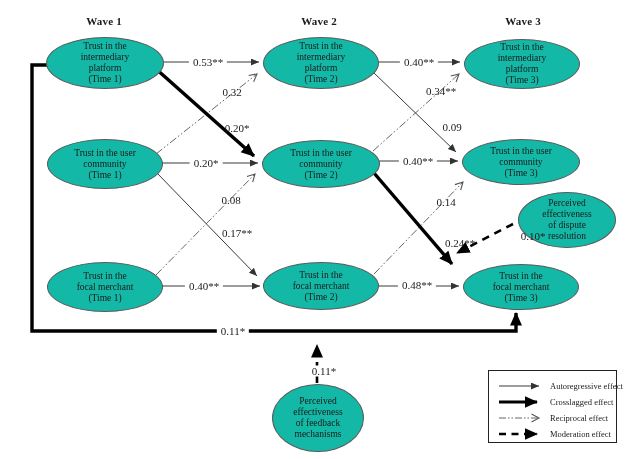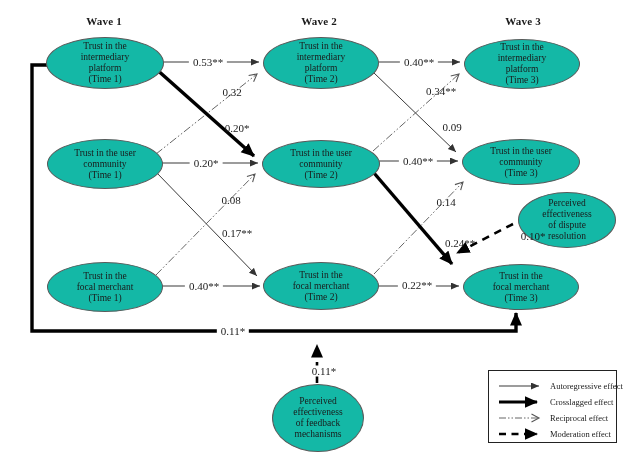--- a/index.html
+++ b/index.html
@@ -122,21 +122,21 @@
   <span class="elabel" style="left:231px;top:200px;">0.08</span>
   <span class="elabel" style="left:237px;top:233px;">0.17**</span>
   <span class="elabel online" style="left:204px;top:286px;">0.40**</span>
   <span class="elabel online" style="left:419px;top:62px;">0.40**</span>
   <span class="elabel" style="left:441px;top:91px;">0.34**</span>
   <span class="elabel" style="left:452px;top:127px;">0.09</span>
   <span class="elabel online" style="left:418px;top:161px;">0.40**</span>
   <span class="elabel" style="left:446px;top:202px;">0.14</span>
   <span class="elabel" style="left:440px;top:243px;padding-left:40px;">0.24**</span>
   <span class="elabel" style="left:498px;top:236px;margin-left:35px;">0.10*</span>
-  <span class="elabel online" style="left:417px;top:285px;">0.22**</span>
+  <span class="elabel online" style="left:417px;top:285px;">0.48**</span>
   <span class="elabel online" style="left:233px;top:331px;">0.11*</span>
   <span class="elabel online" style="left:324px;top:371px;">0.11*</span>
 
   <div class="legend">
     <div class="legend-row">
       <svg width="48" height="12">
         <path d="M2,6 L42,6" stroke="#3a3a3a" stroke-width="1.1" fill="none" marker-end="url(#arrThin)"></path>
       </svg>
       <span class="legend-label">Autoregressive effect</span>
     </div>

